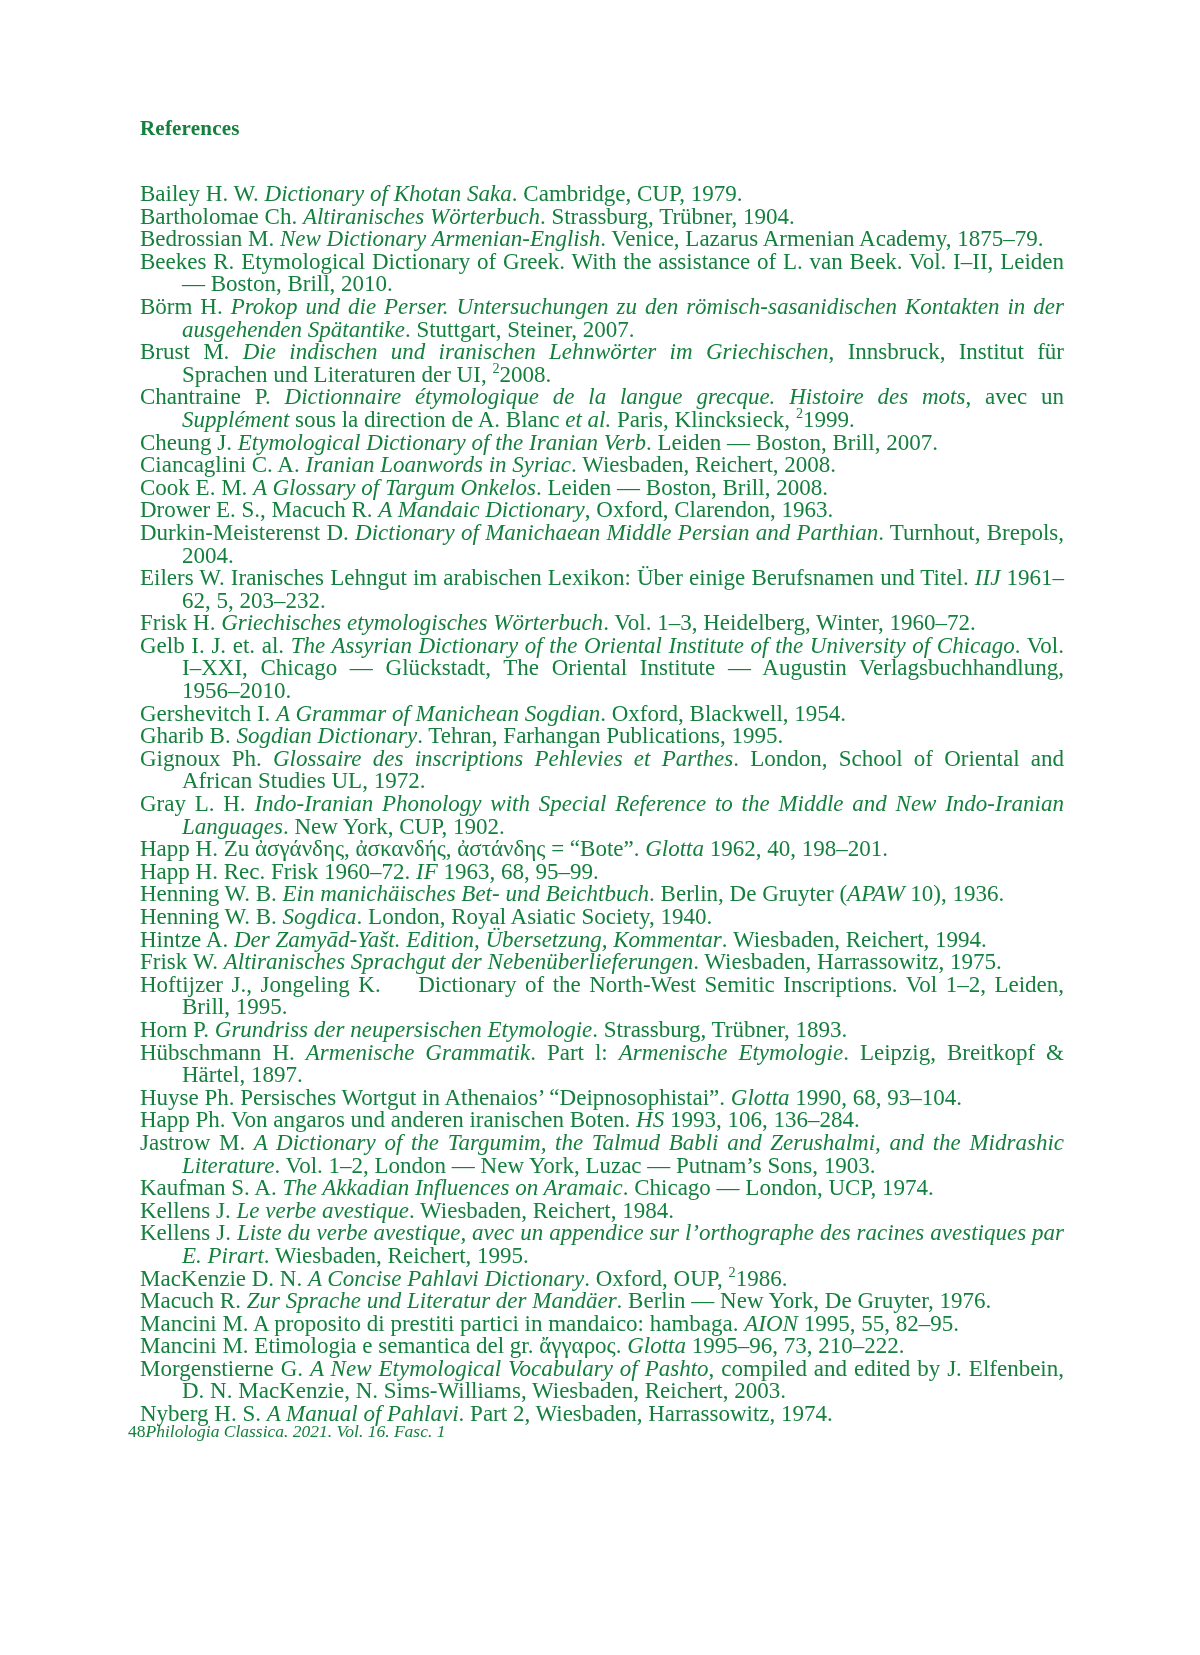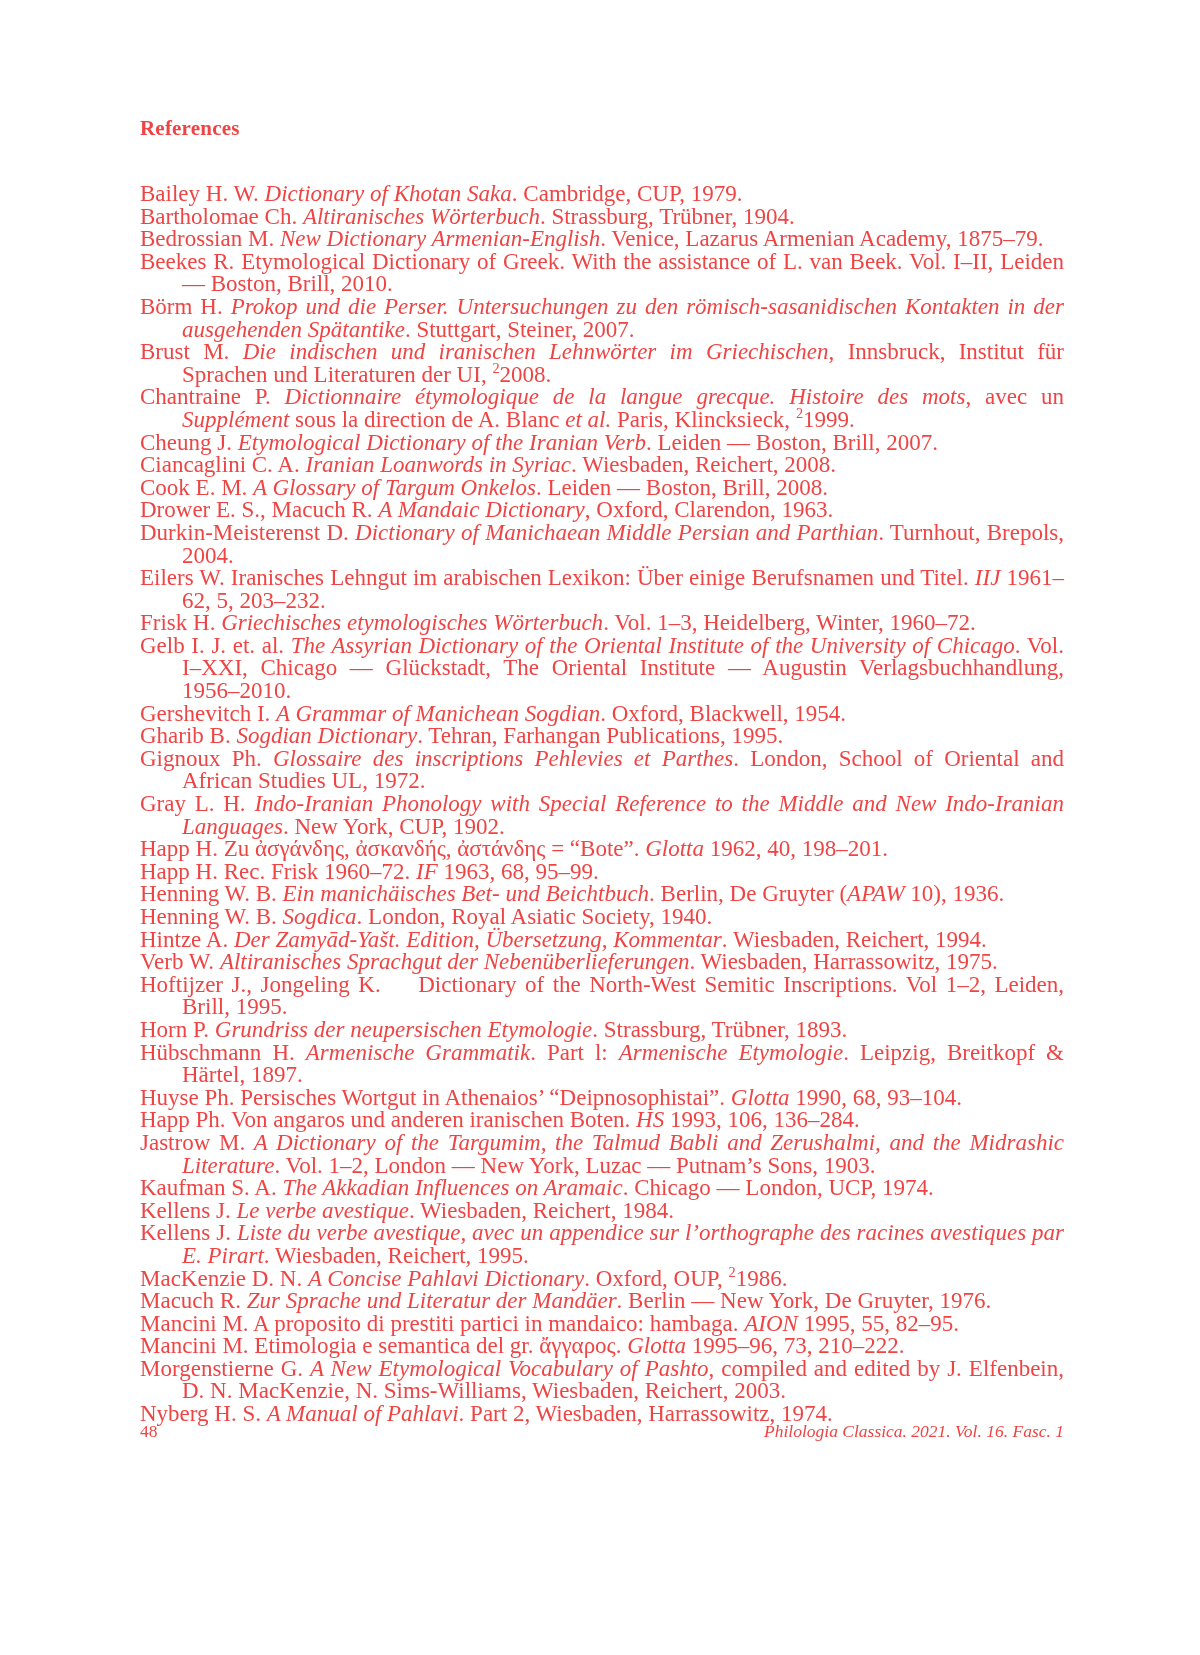--- a/index.html
+++ b/index.html
@@ -1,21 +1,21 @@
 <!DOCTYPE html>
 <html><head>
 <meta charset="utf-8">
 <style>
   html, body { margin: 0; padding: 0; background: #ffffff; }
   .page {
     position: relative;
     width: 1200px;
     height: 1655px;
     background: #ffffff;
-    color: #ef4444;
+    color: #15803d;
     font-family: "Liberation Serif", "DejaVu Serif", serif;
     overflow: hidden;
   }
   .content {
     position: absolute;
     left: 140px;
     top: 116px;
     width: 924px;
   }
   .heading {
@@ -32,25 +32,25 @@
     padding-left: 42px;
     text-indent: -42px;
   }
   .refs p.ref sup {
     font-size: 0.62em;
     line-height: 0;
     vertical-align: super;
   }
   .footer {
     position: absolute;
-    left: 140px;
+    left: 128px;
     width: 924px;
     top: 1421px;
     display: flex;
-    justify-content: space-between;
+    justify-content: flex-start;
     align-items: baseline;
     font-size: 17.5px;
   }
   .journal { font-style: italic; }
 </style>
 </head>
 <body>
 
 <div class="page">
   <div class="content">
@@ -73,21 +73,21 @@
         <p class="ref"><span>Gelb I. J. et. al. </span><span style="font-style: italic;">The Assyrian Dictionary of the Oriental Institute of the University of Chicago</span><span>. Vol. I–XXI, Chicago — Glückstadt, The Oriental Institute — Augustin Verlagsbuchhandlung, 1956–2010.</span></p>
         <p class="ref"><span>Gershevitch I. </span><span style="font-style: italic;">A Grammar of Manichean Sogdian</span><span>. Oxford, Blackwell, 1954.</span></p>
         <p class="ref"><span>Gharib B. </span><span style="font-style: italic;">Sogdian Dictionary</span><span>. Tehran, Farhangan Publications, 1995.</span></p>
         <p class="ref"><span>Gignoux Ph. </span><span style="font-style: italic;">Glossaire des inscriptions Pehlevies et Parthes</span><span>. London, School of Oriental and African Studies UL, 1972.</span></p>
         <p class="ref"><span>Gray L. H. </span><span style="font-style: italic;">Indo-Iranian Phonology with Special Reference to the Middle and New Indo-Iranian Languages</span><span>. New York, CUP, 1902.</span></p>
         <p class="ref"><span>Happ H. Zu ἀσγάνδης, ἀσκανδής, ἀστάνδης = “Bote”. </span><span style="font-style: italic;">Glotta</span><span> 1962, 40, 198–201.</span></p>
         <p class="ref"><span>Happ H. Rec. Frisk 1960–72. </span><span style="font-style: italic;">IF</span><span> 1963, 68, 95–99.</span></p>
         <p class="ref"><span>Henning W. B. </span><span style="font-style: italic;">Ein manichäisches Bet- und Beichtbuch</span><span>. Berlin, De Gruyter (</span><span style="font-style: italic;">APAW</span><span> 10), 1936.</span></p>
         <p class="ref"><span>Henning W. B. </span><span style="font-style: italic;">Sogdica</span><span>. London, Royal Asiatic Society, 1940.</span></p>
         <p class="ref"><span>Hintze A. </span><span style="font-style: italic;">Der Zamyād-Yašt. Edition, Übersetzung, Kommentar</span><span>. Wiesbaden, Reichert, 1994.</span></p>
-        <p class="ref"><span>Verb W. </span><span style="font-style: italic;">Altiranisches Sprachgut der Nebenüberlieferungen</span><span>. Wiesbaden, Harrassowitz, 1975.</span></p>
+        <p class="ref"><span>Frisk W. </span><span style="font-style: italic;">Altiranisches Sprachgut der Nebenüberlieferungen</span><span>. Wiesbaden, Harrassowitz, 1975.</span></p>
         <p class="ref"><span>Hoftijzer J., Jongeling K. </span><span style=" margin-left: 29px;">Dictionary of the North-West Semitic Inscriptions</span><span>. Vol 1–2, Leiden, Brill, 1995.</span></p>
         <p class="ref"><span>Horn P. </span><span style="font-style: italic;">Grundriss der neupersischen Etymologie</span><span>. Strassburg, Trübner, 1893.</span></p>
         <p class="ref"><span>Hübschmann H. </span><span style="font-style: italic;">Armenische Grammatik</span><span>. Part l: </span><span style="font-style: italic;">Armenische Etymologie</span><span>. Leipzig, Breitkopf &amp; Härtel, 1897.</span></p>
         <p class="ref"><span>Huyse Ph. Persisches Wortgut in Athenaios’ “Deipnosophistai”. </span><span style="font-style: italic;">Glotta</span><span> 1990, 68, 93–104.</span></p>
         <p class="ref"><span>Happ Ph. Von angaros und anderen iranischen Boten. </span><span style="font-style: italic;">HS</span><span> 1993, 106, 136–284.</span></p>
         <p class="ref"><span>Jastrow M. </span><span style="font-style: italic;">A Dictionary of the Targumim, the Talmud Babli and Zerushalmi, and the Midrashic Literature</span><span>. Vol. 1–2, London — New York, Luzac — Putnam’s Sons, 1903.</span></p>
         <p class="ref"><span>Kaufman S. A. </span><span style="font-style: italic;">The Akkadian Influences on Aramaic</span><span>. Chicago — London, UCP, 1974.</span></p>
         <p class="ref"><span>Kellens J. </span><span style="font-style: italic;">Le verbe avestique</span><span>. Wiesbaden, Reichert, 1984.</span></p>
         <p class="ref"><span>Kellens J. </span><span style="font-style: italic;">Liste du verbe avestique, avec un appendice sur l’orthographe des racines avestiques par E. Pirart</span><span>. Wiesbaden, Reichert, 1995.</span></p>
         <p class="ref"><span>MacKenzie D. N. </span><span style="font-style: italic;">A Concise Pahlavi Dictionary</span><span>. Oxford, OUP, </span><sup>2</sup><span>1986.</span></p>

